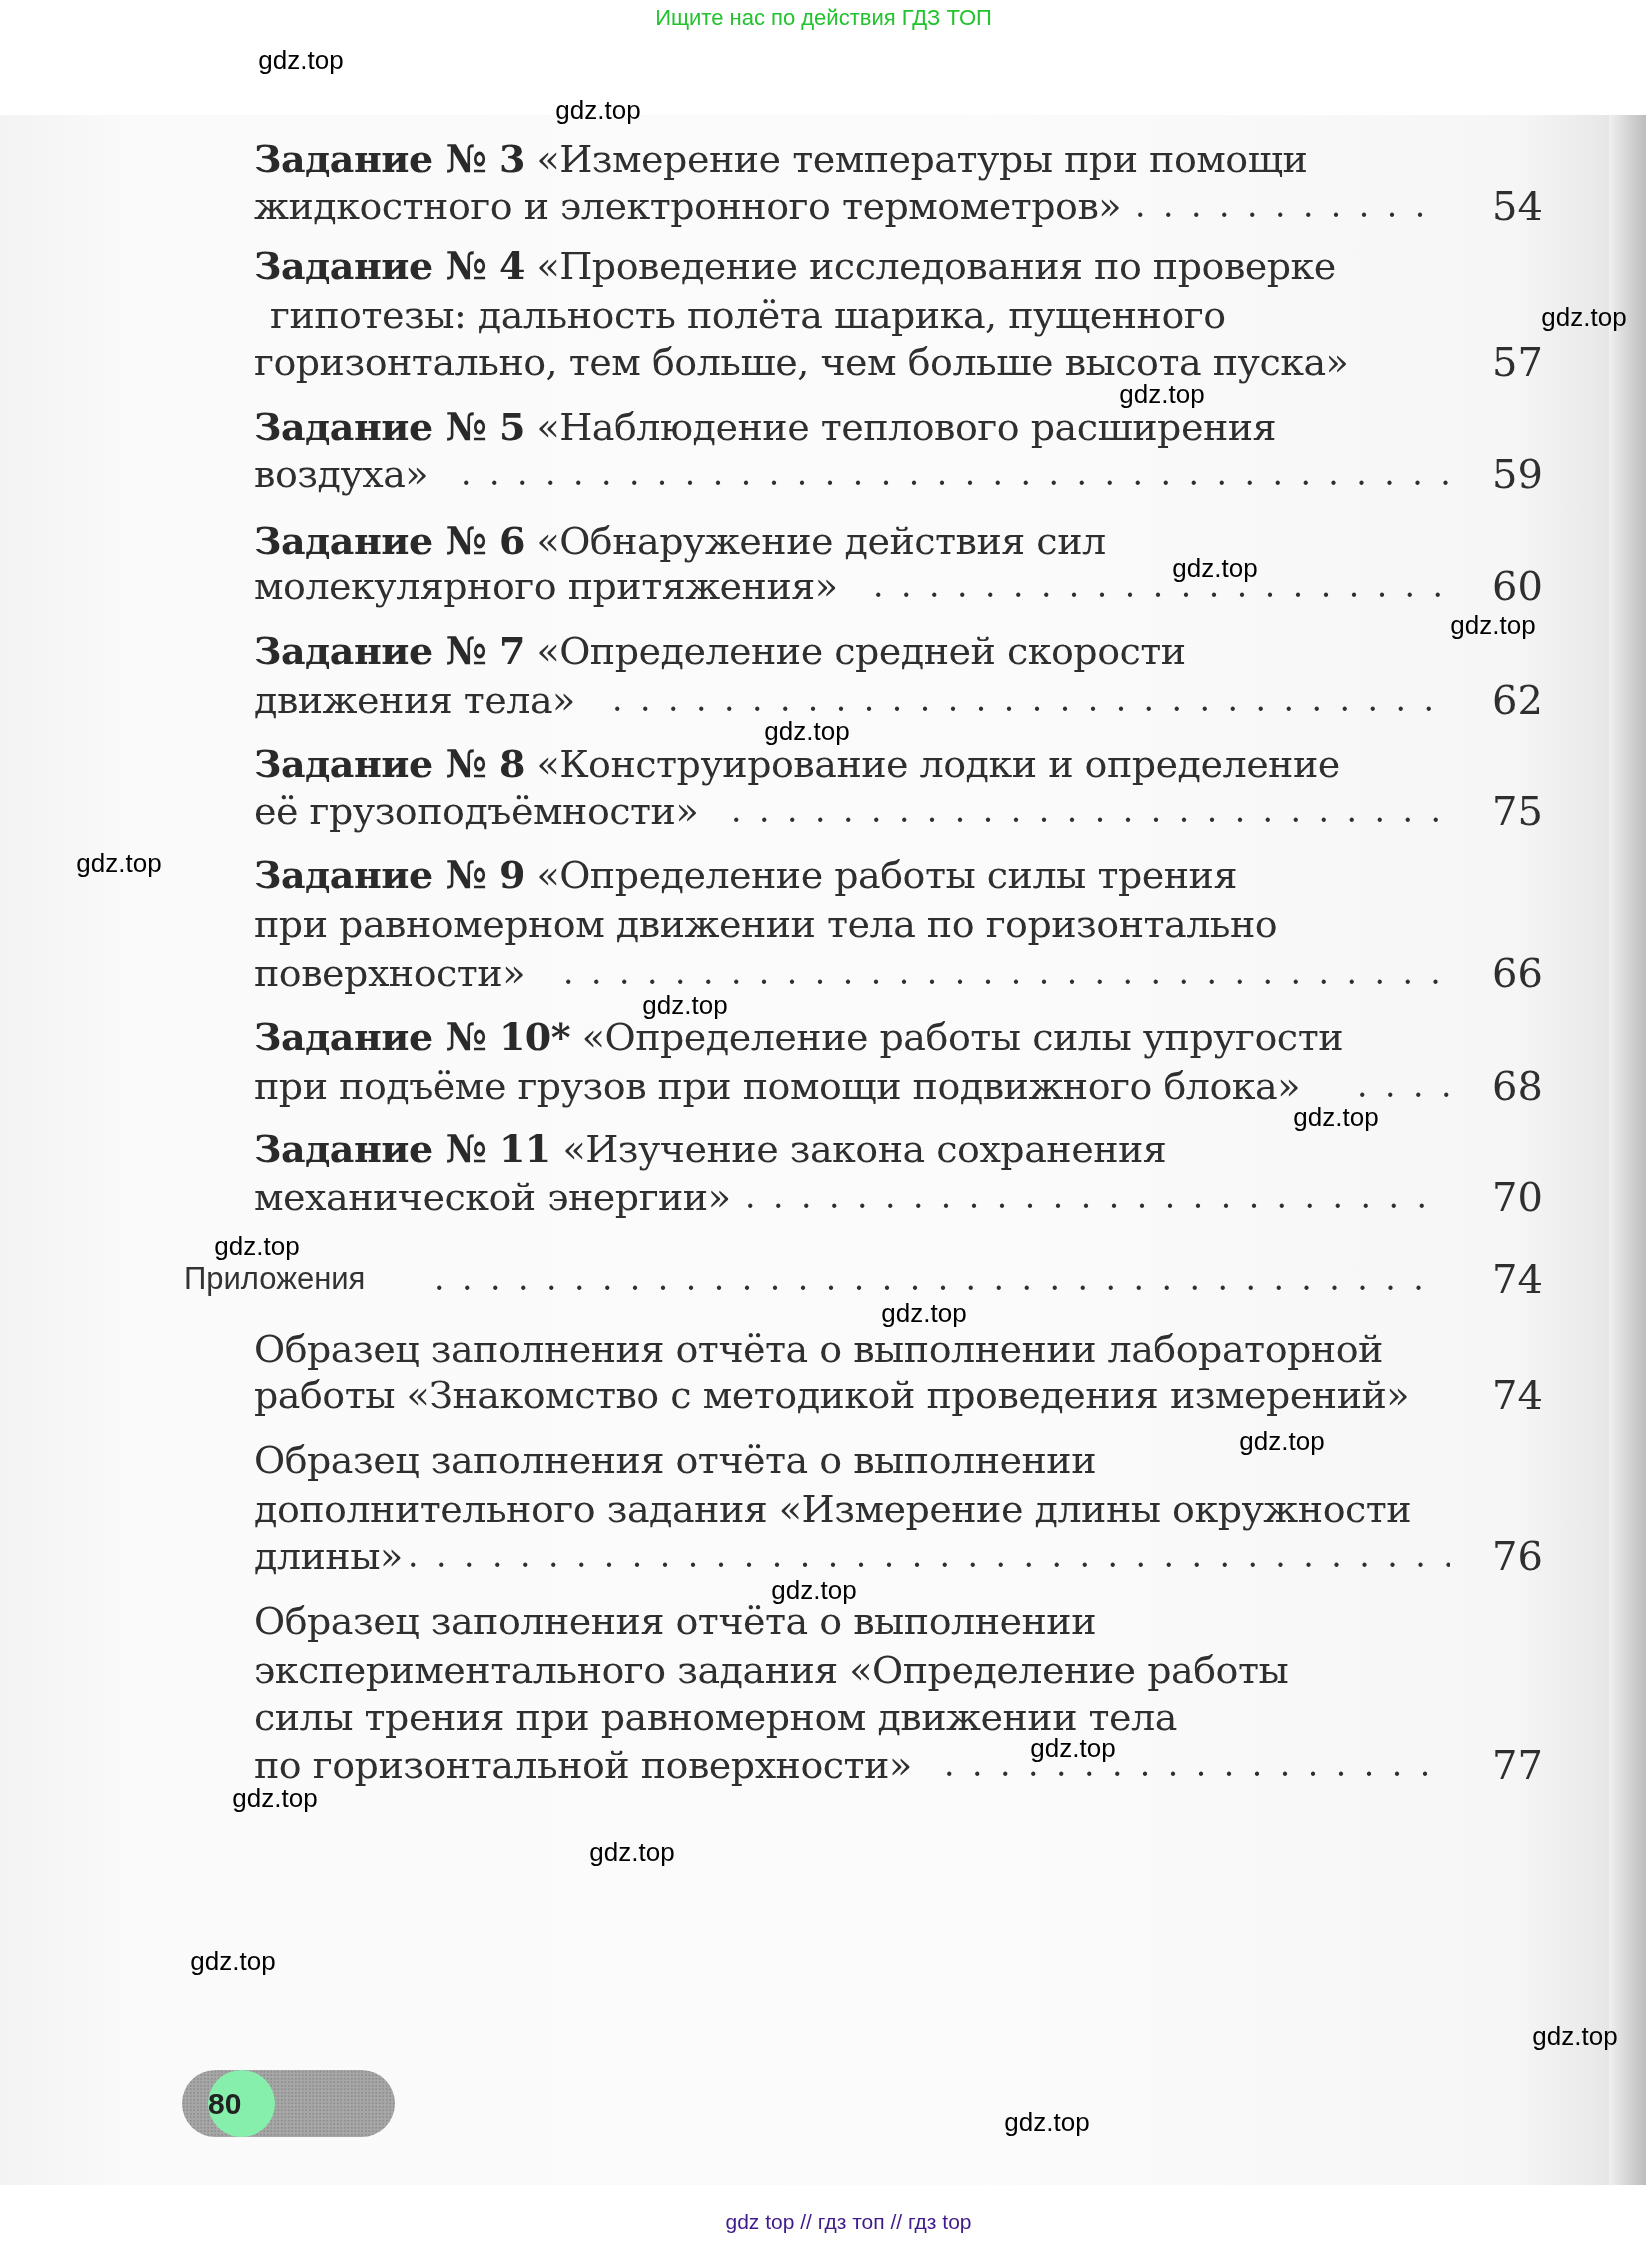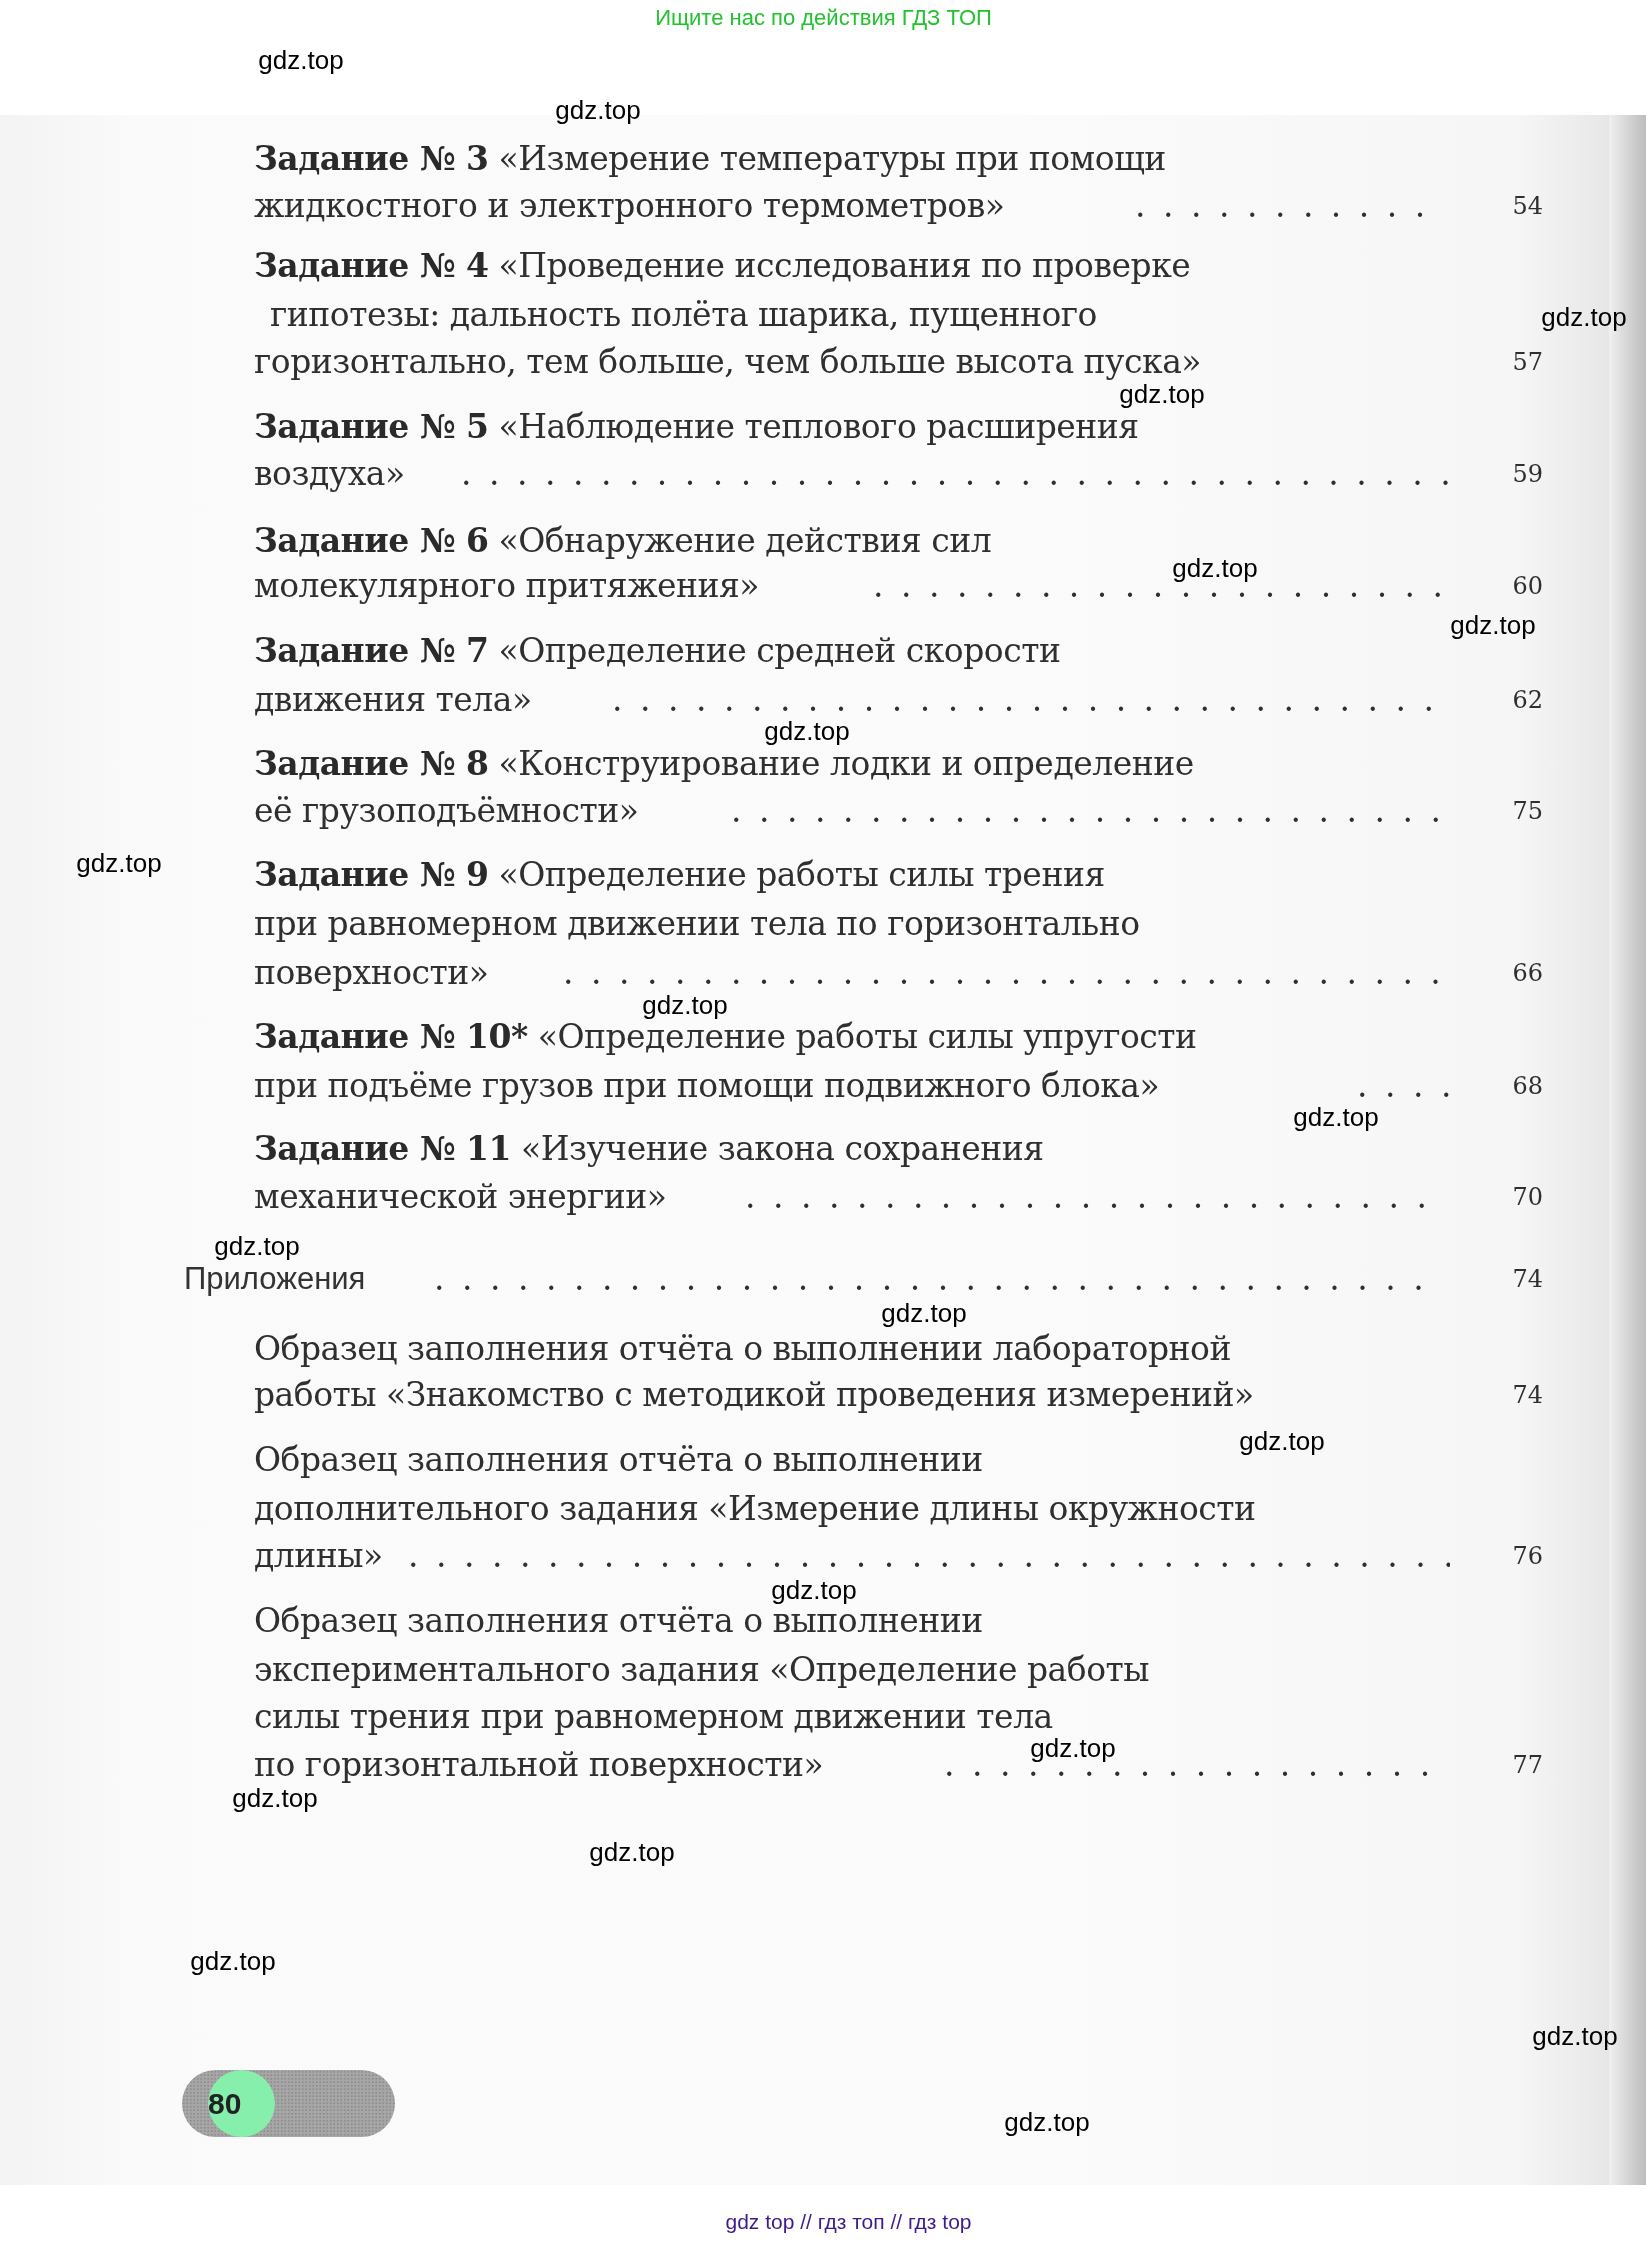--- a/index.html
+++ b/index.html
@@ -16,32 +16,32 @@
   .page {
     position:absolute; left:0; top:115px; width:1647px; height:2070px;
     background:linear-gradient(90deg,#f3f3f3 0%,#fafafa 8%,#fbfbfb 60%,#f6f6f6 92%,#e9e9e9 97%,#d9d9d9 100%);
   }
   .page-edge {
     position:absolute; left:1609px; top:115px; width:37px; height:2070px;
     background:linear-gradient(90deg,#f0f0f0,#d0d0d0 60%,#bdbdbd);
   }
   .line {
     position:absolute; height:48px; line-height:48px;
-    font-size:33px; color:#2f2f2f; white-space:nowrap;
+    font-size:38px; color:#2f2f2f; white-space:nowrap;
     font-family:"DejaVu Serif", serif;
     letter-spacing:-0.5px;
   }
   .line b { font-weight:bold; color:#2a2a2a; }
   .dots {
     position:absolute; height:48px; line-height:48px; font-size:33px; color:#2f2f2f;
     overflow:hidden; white-space:nowrap; letter-spacing:3.5px;
   }
   .pnum {
     position:absolute; left:1472px; width:71px; height:48px; line-height:48px;
-    text-align:right; font-size:24px; color:#2f2f2f; font-family:"DejaVu Serif", serif;
+    text-align:right; font-size:40px; color:#2f2f2f; font-family:"DejaVu Serif", serif;
   }
   .wm {
     position:absolute; font-family:"Liberation Sans", sans-serif;
     font-size:26px; color:#000; white-space:nowrap; line-height:28px;
     transform:translate(-50%,-50%);
   }
   .pill {
     position:absolute; left:182px; top:2070px; width:213px; height:67px;
     border-radius:34px; background:#a7a7a7;
     background-image:radial-gradient(#8d8d8d 0.9px, transparent 1.1px);

